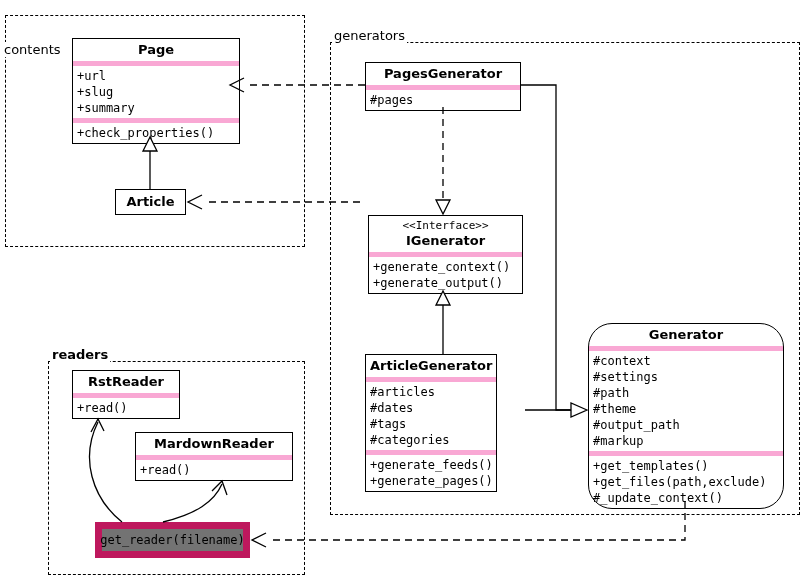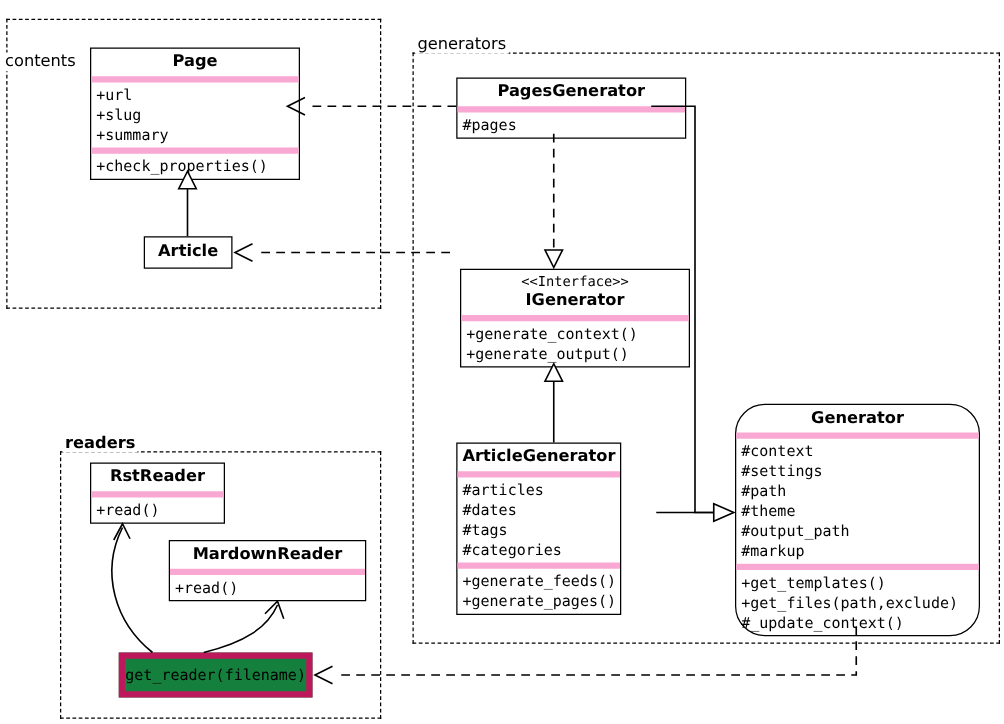--- a/index.html
+++ b/index.html
@@ -8,21 +8,21 @@
   .pkg{position:absolute;border:1px dashed #000;box-sizing:border-box;background:transparent;}
   .pkg-label{position:absolute;font:13px "DejaVu Sans",sans-serif;background:#fff;padding:0 2px;z-index:3;}
   .uml{position:absolute;background:#fff;border:1px solid #000;box-sizing:border-box;z-index:2;}
   .uml-title{font:bold 13px "DejaVu Sans",sans-serif;text-align:center;padding:3px 4px;line-height:16px;}
   .uml-title.solo{padding:4px 6px;}
   .uml-sec{border-top:5px solid #f9a8d4;padding:2px 4px;}
   .uml-head{padding:3px 4px;text-align:center;}
   .stereo{font:11px "DejaVu Sans Mono",monospace;line-height:14px;}
   .iname{font:bold 13px "DejaVu Sans",sans-serif;line-height:16px;}
   .mem{font:12px "DejaVu Sans Mono",monospace;line-height:16px;white-space:pre;}
-  .plainbox{position:absolute;background:#15803d;border:5px solid #be185d;box-sizing:border-box;z-index:2;
+  .plainbox{position:absolute;background:#737373;border:7px solid #be185d;box-sizing:border-box;z-index:2;
             display:flex;align-items:center;justify-content:center;
             font:12px "DejaVu Sans Mono",monospace;}
   svg.edges{position:absolute;left:0;top:0;z-index:4;pointer-events:none;}
   .ln{stroke:#000;stroke-width:1.3;fill:none;}
   .dash{stroke:#000;stroke-width:1.3;fill:none;stroke-dasharray:7 5;}
   .tri{fill:#fff;stroke:#000;stroke-width:1.3;}
 </style>
 </head>
 <body>
 
@@ -95,28 +95,28 @@
     </div>
     <div class="uml-sec">
       <div class="mem">+check_properties()</div>
     </div>
   </div>
 
   <div class="uml" style="left:115px;top:189px;width:71px;">
     <div class="uml-title solo">Article</div>
   </div>
 
-  <div class="uml" style="left:365px;top:62px;width:184px;">
+  <div class="uml" style="left:365px;top:62px;width:156px;">
     <div class="uml-title">PagesGenerator</div>
     <div class="uml-sec">
       <div class="mem">#pages</div>
     </div>
   </div>
 
-  <div class="uml" style="left:368px;top:215px;width:184px;">
+  <div class="uml" style="left:368px;top:215px;width:155px;">
     <div class="uml-head">
       <div class="stereo">&lt;&lt;Interface&gt;&gt;</div>
       <div class="iname">IGenerator</div>
     </div>
     <div class="uml-sec">
       <div class="mem">+generate_context()</div>
       <div class="mem">+generate_output()</div>
     </div>
   </div>
 

